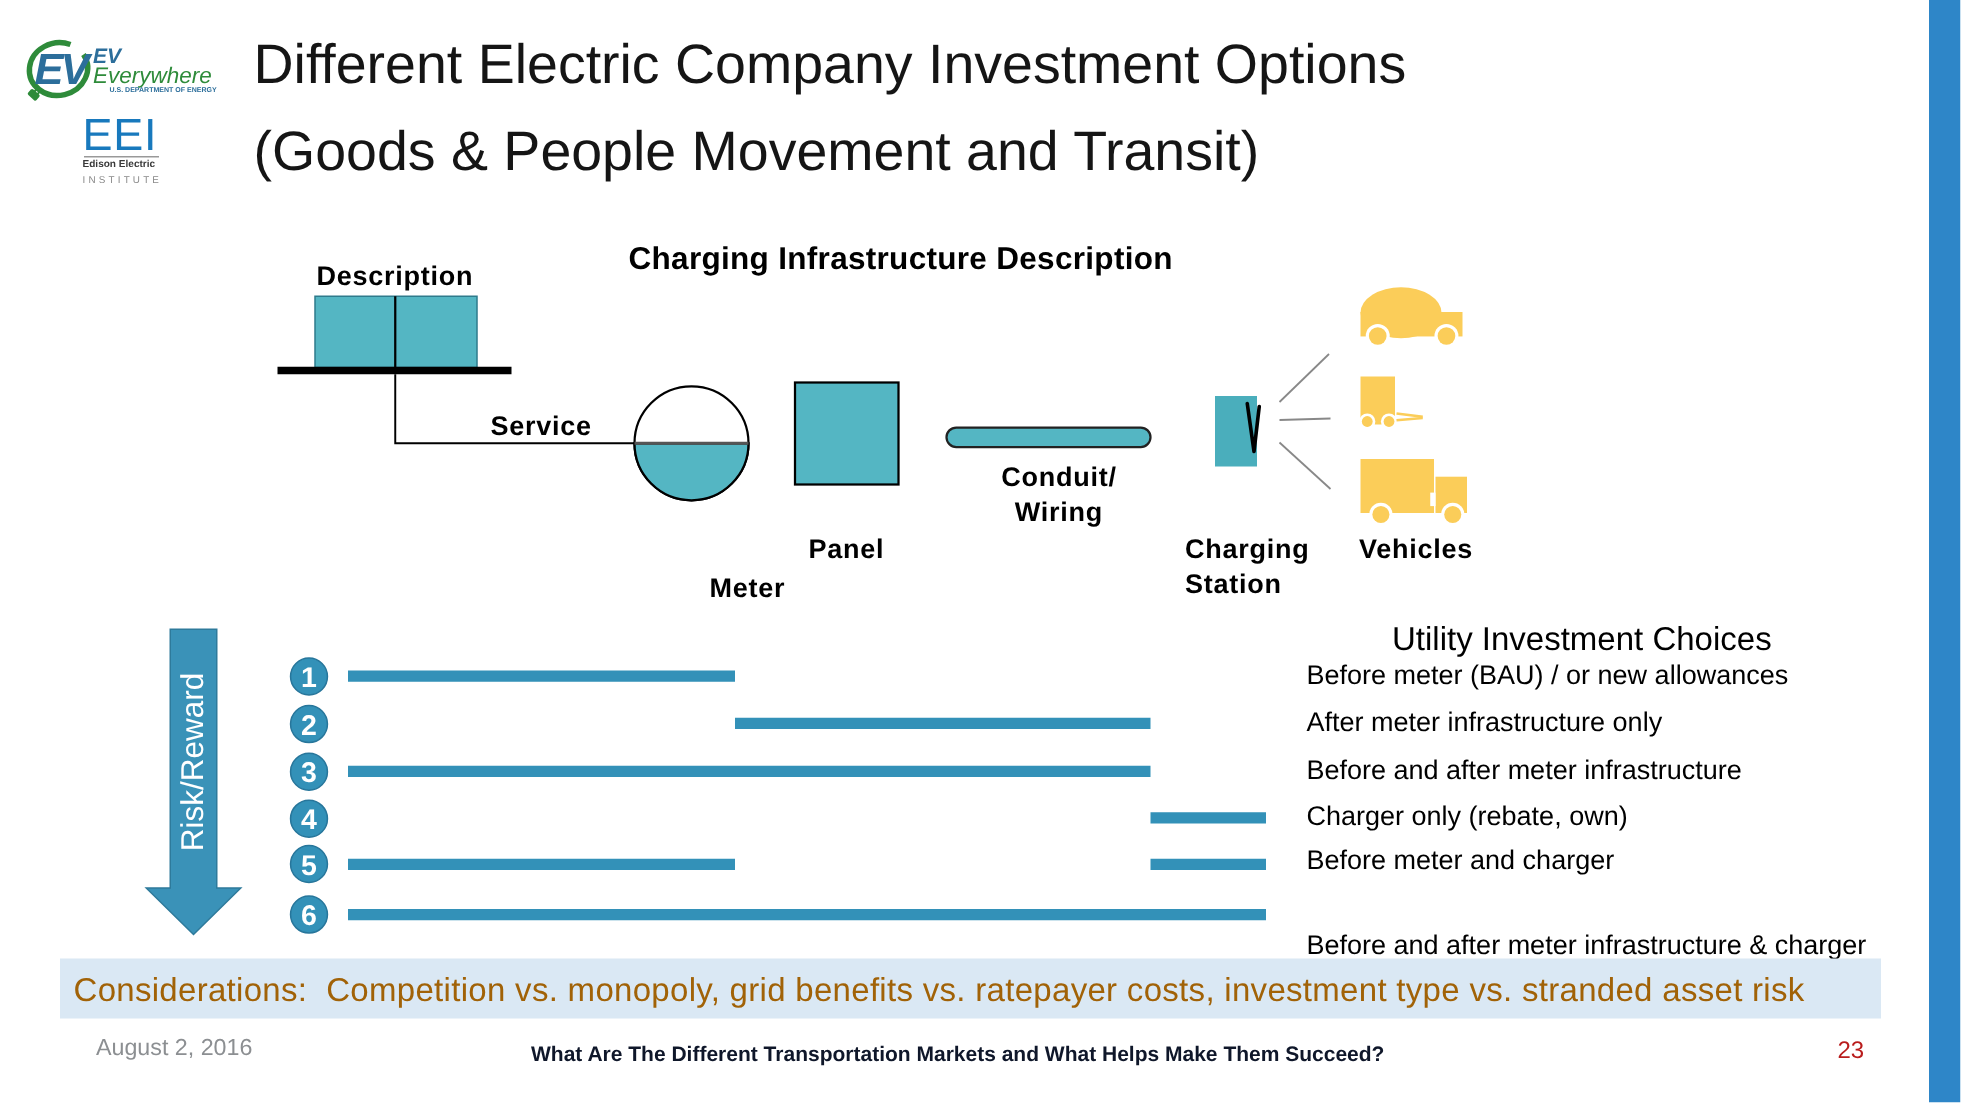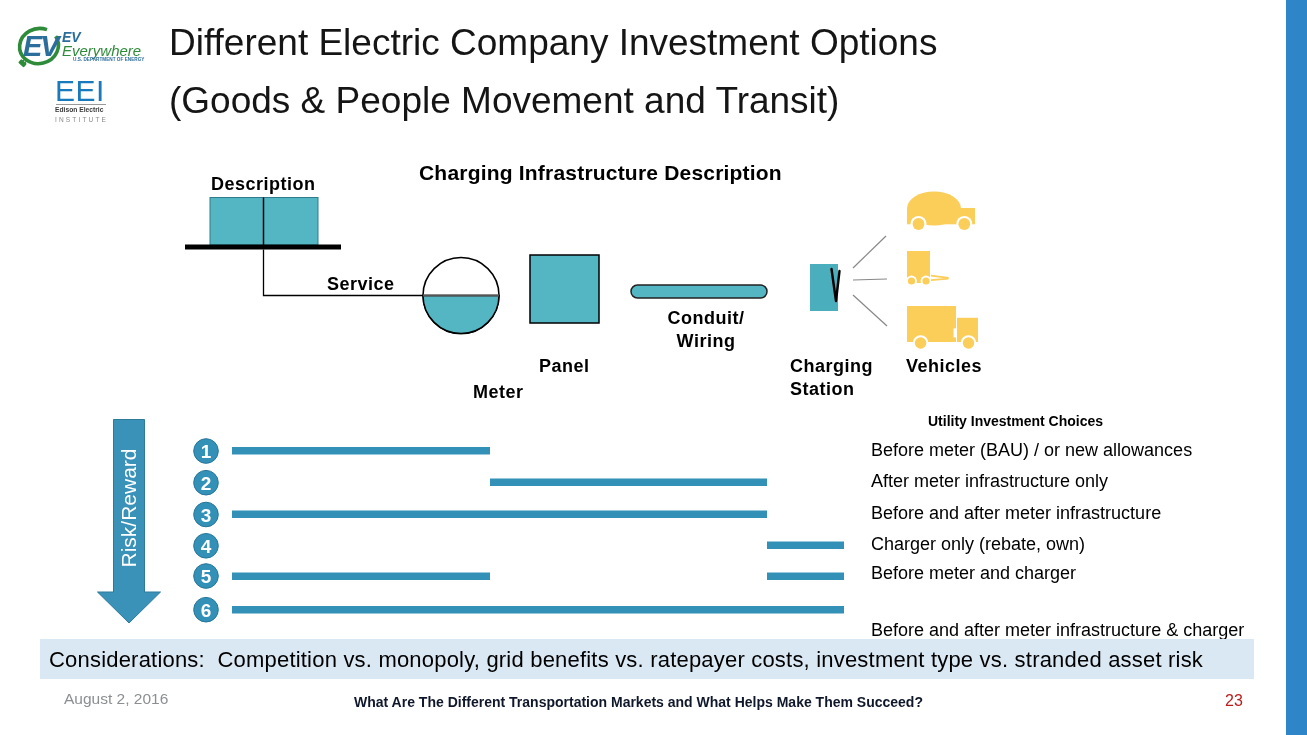--- a/index.html
+++ b/index.html
@@ -131,26 +131,26 @@
 <div class="abs" style="left:129px; top:508px; transform:translate(-50%,-50%) rotate(-90deg); color:#fff; font-size:21px; white-space:nowrap;">Risk/Reward</div>
 
 <div class="lbl" style="left:211px; top:172.5px;">Description</div>
 <div class="lbl" style="left:327px; top:273px;">Service</div>
 <div class="lbl" style="left:433px; top:381px;margin-left:40px;">Meter</div>
 <div class="lbl" style="left:539px; top:355px;">Panel</div>
 <div class="lbl" style="left:666px; top:307px; text-align:center; width:80px;">Conduit/<br>Wiring</div>
 <div class="lbl" style="left:790px; top:355px;">Charging<br>Station</div>
 <div class="lbl" style="left:906px; top:355px;">Vehicles</div>
 
-<div class="abs" style="left:928px; top:413px; font-weight:bold; color:#000; font-size:14px; white-space:nowrap;">Utility Investment Choices</div>
+<div class="abs" style="left:928px; top:413px; font-weight:normal; color:#000; font-size:22px; white-space:nowrap;">Utility Investment Choices</div>
 <div class="rowlbl" style="left:871px; top:439.5px;">Before meter (BAU) / or new allowances</div>
 <div class="rowlbl" style="left:871px; top:471px;">After meter infrastructure only</div>
 <div class="rowlbl" style="left:871px; top:502.5px;">Before and after meter infrastructure</div>
 <div class="rowlbl" style="left:871px; top:534px;">Charger only (rebate, own)</div>
 <div class="rowlbl" style="left:871px; top:563px;">Before meter and charger</div>
 <div class="rowlbl" style="left:871px; top:599.5px;margin-top:20px;">Before and after meter infrastructure &amp; charger</div>
 
 <div class="abs" style="left:40px; top:639px; width:1214px; height:40px; background:#DAE8F4;"></div>
-<div class="abs" style="left:49px; top:647px; color:#000000; font-size:22px; letter-spacing:0.2px; white-space:nowrap;">Considerations:&nbsp; Competition vs. monopoly, grid benefits vs. ratepayer costs, investment type vs. stranded asset risk</div>
+<div class="abs" style="left:49px; top:647px; color:#a16207; font-size:22px; letter-spacing:0.2px; white-space:nowrap;">Considerations:&nbsp; Competition vs. monopoly, grid benefits vs. ratepayer costs, investment type vs. stranded asset risk</div>
 
 <div class="abs" style="left:48px; top:690px; color:#8C8F92; font-size:15.5px;margin-left:16px;">August 2, 2016</div>
 <div class="abs" style="left:353px; top:694px; width:571px; text-align:center; color:#0f172a; font-size:14px; font-weight:bold;">What Are The Different Transportation Markets and What Helps Make Them Succeed?</div>
 <div class="abs" style="left:1225px; top:692px; color:#b91c1c; font-size:16px;">23</div>
 
 </body></html>

